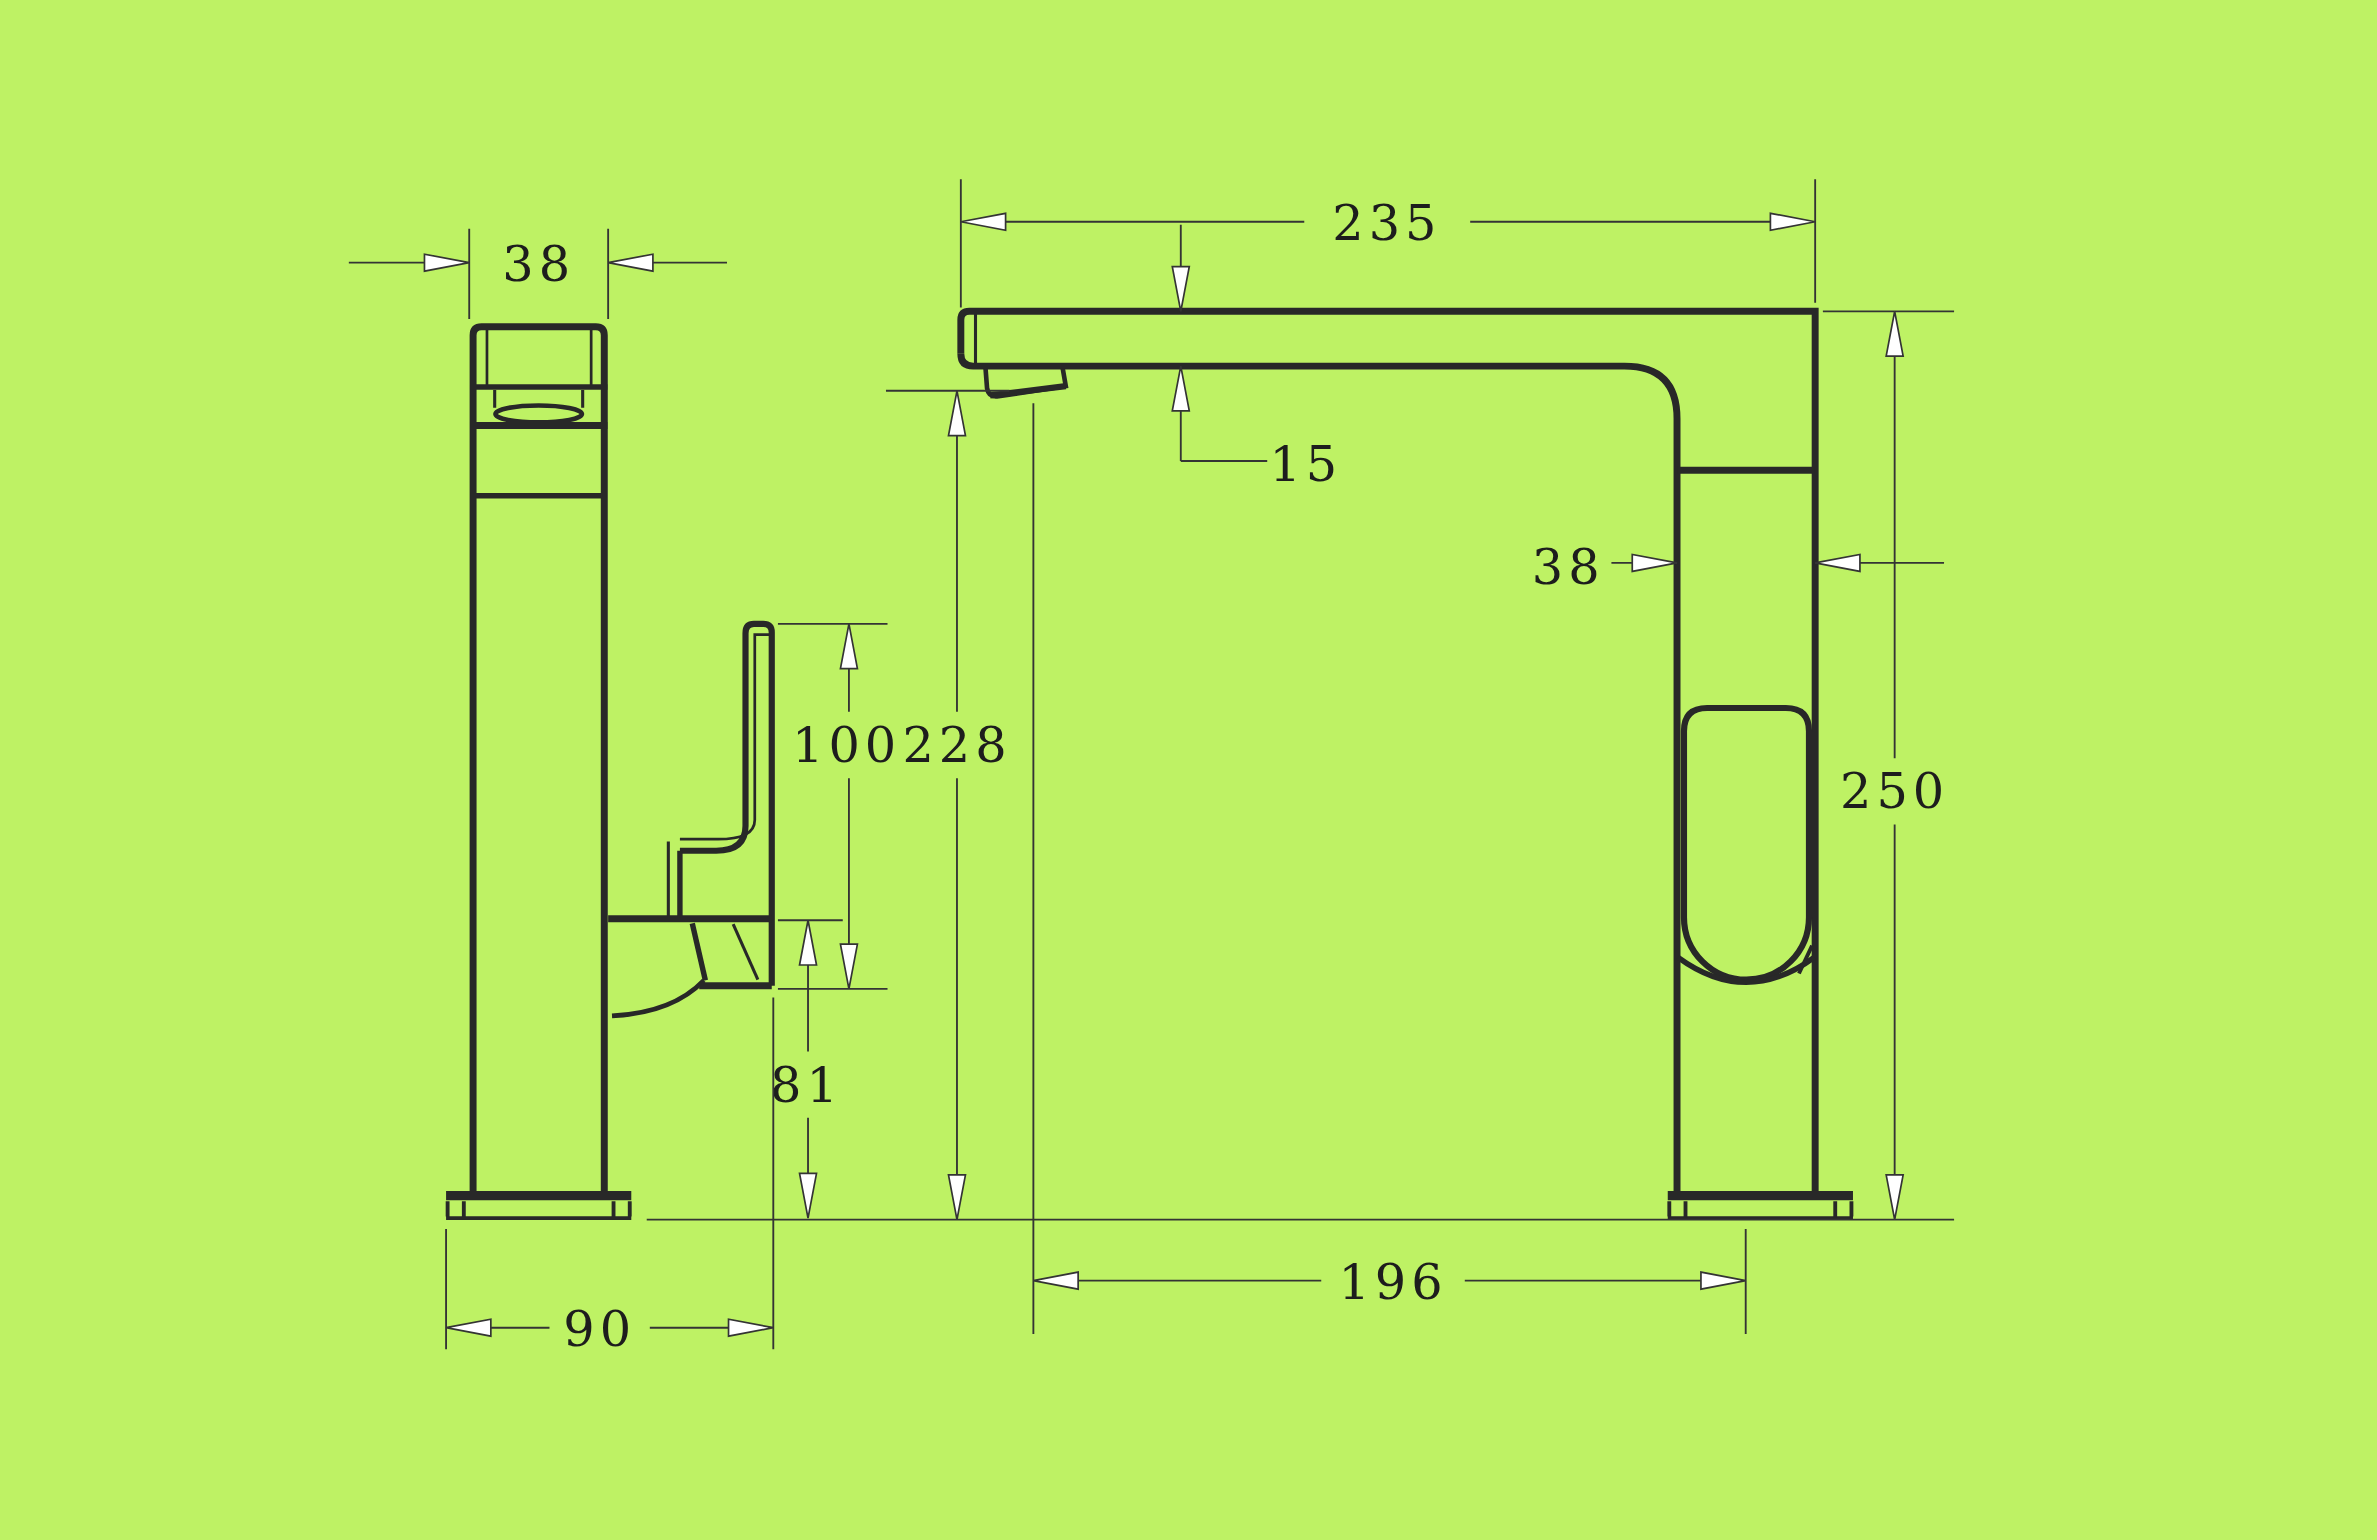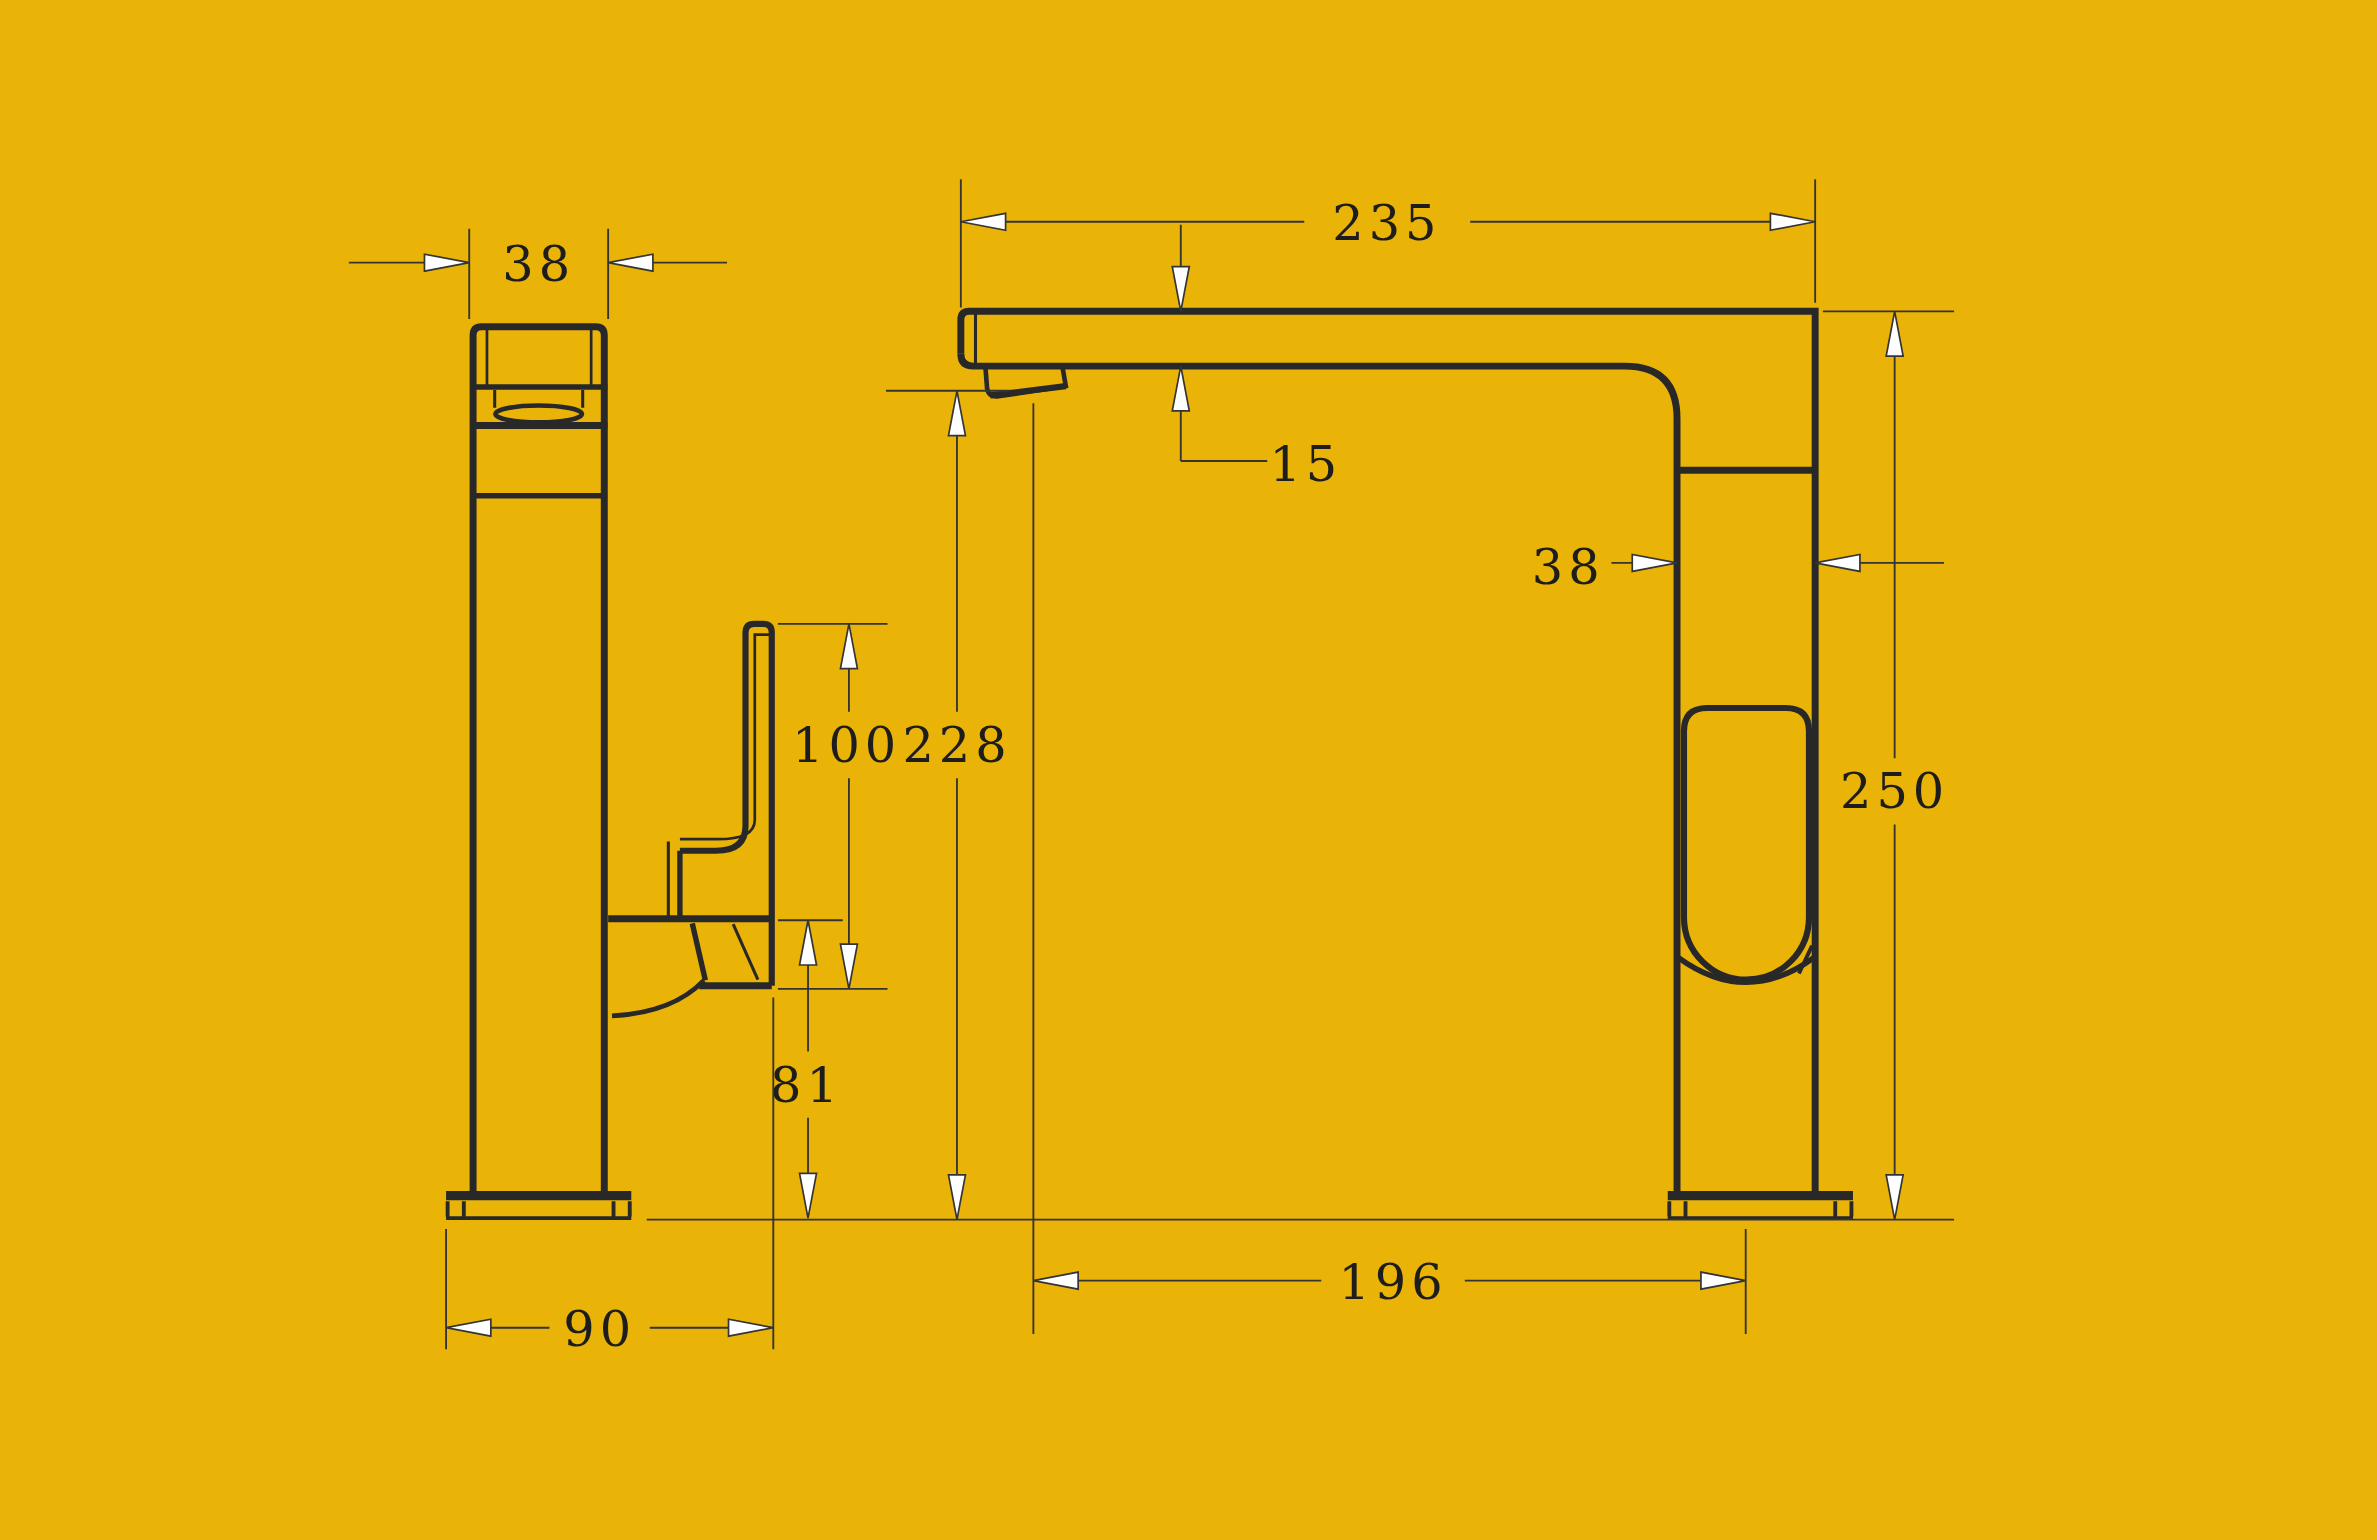--- a/index.html
+++ b/index.html
@@ -1,16 +1,16 @@
 <!DOCTYPE html>
 <html style="font-size:12.4px"><head>
 <meta charset="utf-8">
 <style>
   html,body{margin:0;padding:0;background:#ffffff;}
-  .sheet{position:relative;width:2377px;height:1541px;background:#eab308;overflow:hidden;}
+  .sheet{position:relative;width:2377px;height:1541px;background:#bef264;overflow:hidden;}
   svg{position:absolute;left:0;top:0;}
   .obj{stroke:#282828;fill:none;stroke-linecap:butt;stroke-linejoin:miter;}
   .dim{stroke:#343434;fill:none;stroke-width:2.4;}
   .arrow{stroke:#343434;fill:#ffffff;stroke-width:2.2;}
   .dimtext{font-family:"DejaVu Serif","Liberation Serif",serif;font-size:64px;fill:#1d1d1d;
            letter-spacing:0.10em;text-anchor:middle;}
 </style>
 </head>
 <body>
 

